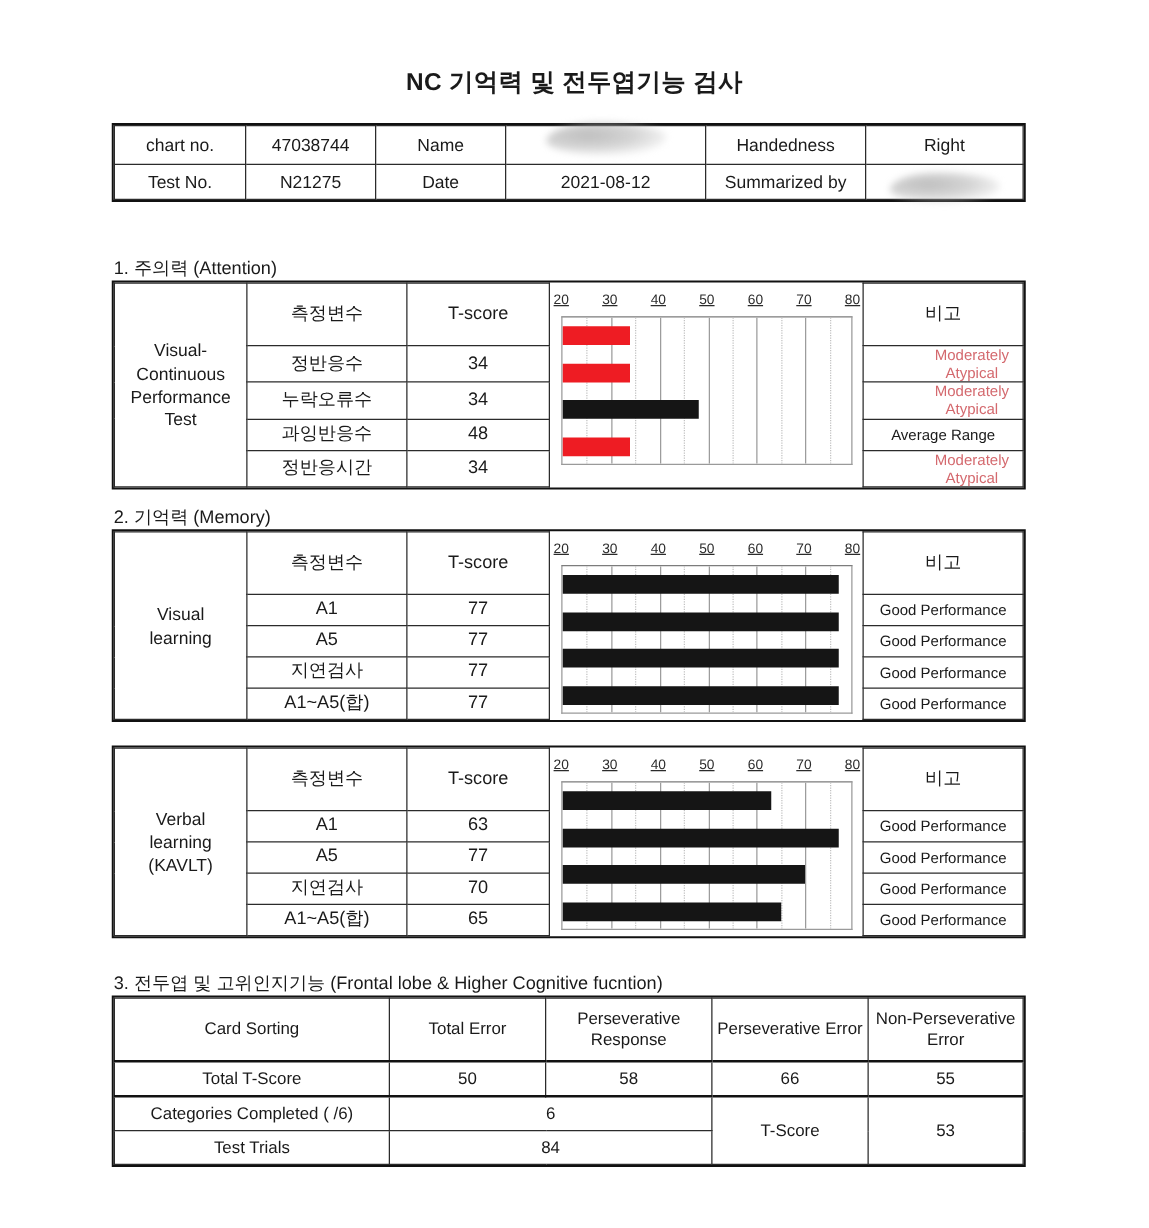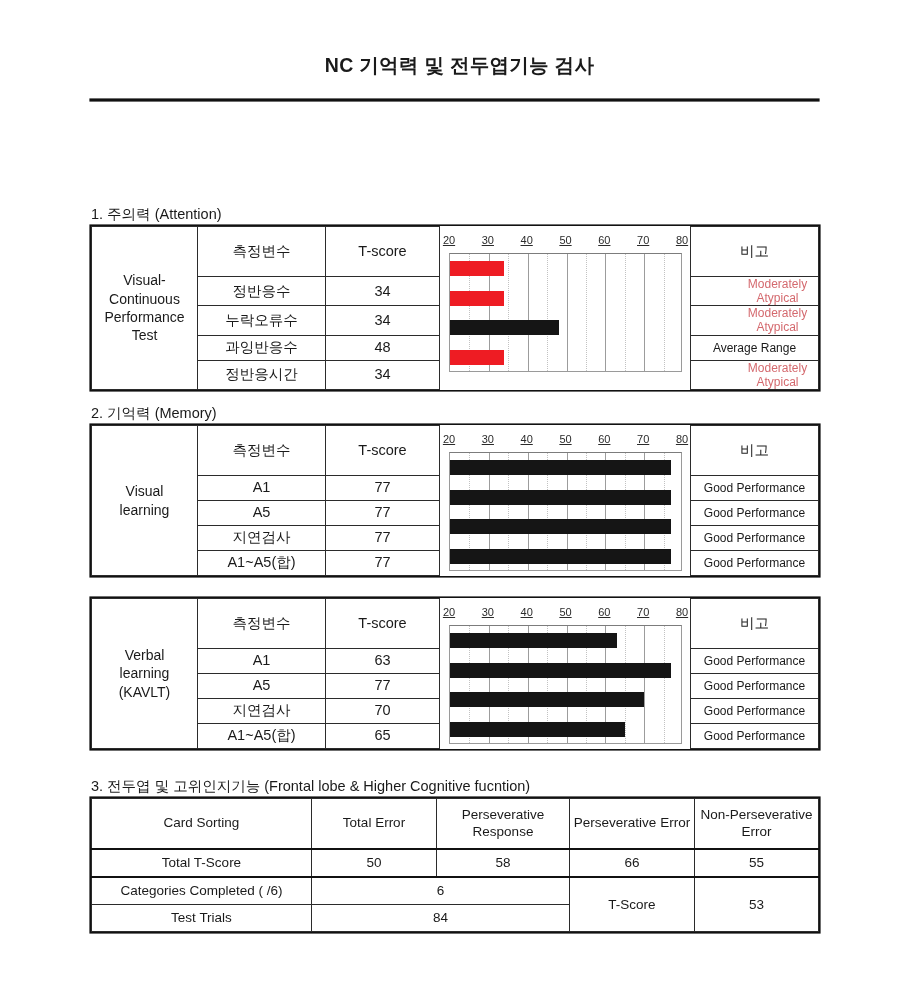--- a/index.html
+++ b/index.html
@@ -148,20 +148,36 @@
 <table class="tbl outer" id="info-table">
   <colgroup>
     <col style="width:105px">
       <col style="width:104px">
     <col style="width:104px">
       <col style="width:160px">
     <col style="width:128px">
       <col style="width:126px">
   </colgroup>
   <tbody>
+    <tr>
+      <td>chart no.</td>
+      <td>47038744</td>
+      <td>Name</td>
+      <td><span class="redact name"></span></td>
+      <td>Handedness</td>
+      <td>Right</td>
+    </tr>
+    <tr>
+      <td>Test No.</td>
+      <td>N21275</td>
+      <td>Date</td>
+      <td>2021-08-12</td>
+      <td>Summarized by</td>
+      <td><span class="redact sum"></span></td>
+    </tr>
   </tbody>
 </table>
 
 <div class="sec-head" style="left:91px; top:205px;">1. 주의력 (Attention)</div>
 
 <table class="tbl outer score-tbl" id="sec1-table" style="left:91px; top:226px; width:727px;">
   <colgroup>
     <col style="width:106px">
       <col style="width:128px">
       <col style="width:114px">

